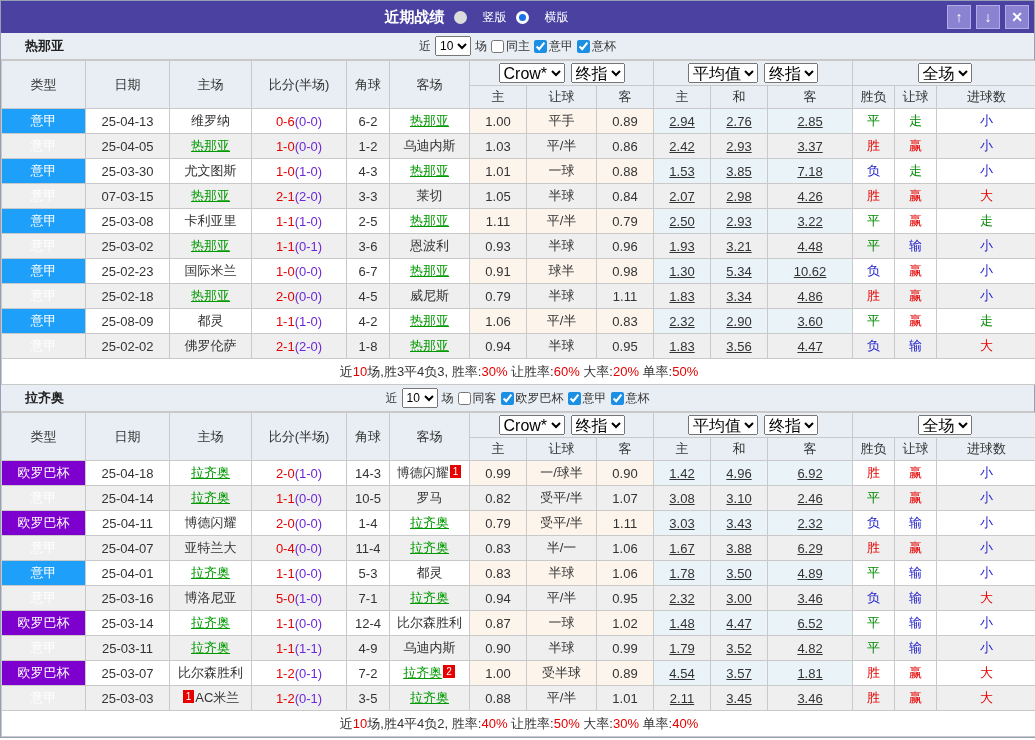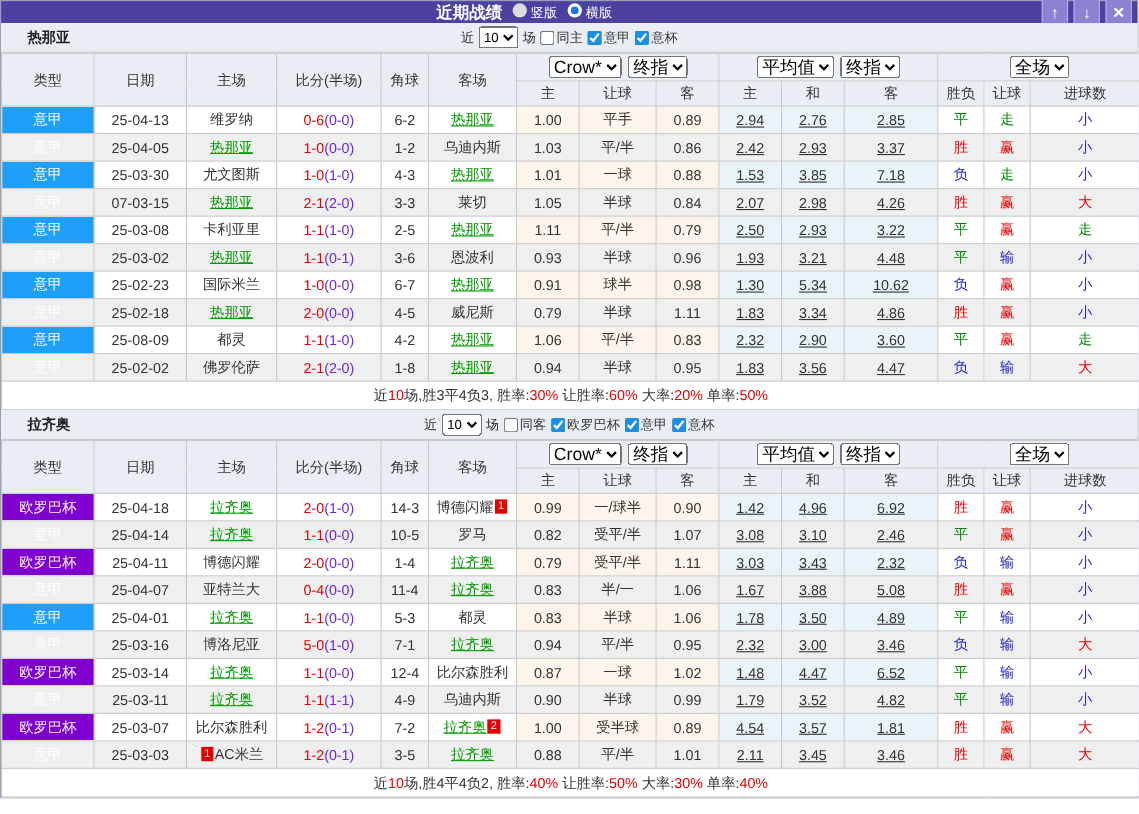--- a/index.html
+++ b/index.html
@@ -1,24 +1,24 @@
 <!DOCTYPE html>
 <html><head>
 <meta charset="utf-8">
 <style>
   * { box-sizing: border-box; }
   html,body { margin:0; padding:0; background:#fff; }
   body { width:1035px; font-family:"Liberation Sans", sans-serif; }
   .window { width:1035px; border:1px solid #96a0b4; }
 
   
-  .titlebar { height:20px; background:#4a41a1; display:flex; align-items:center; padding:0 5px; position:relative; }
+  .titlebar { height:32px; background:#4a41a1; display:flex; align-items:center; padding:0 5px; position:relative; }
   .titlebar-center { flex:1; display:flex; justify-content:center; align-items:center; gap:9px; }
   .tb-title { color:#fff; font-weight:bold; font-size:15px; }
-  .radio-wrap { display:inline-flex; align-items:flex-start; gap:4px; color:#fff; font-size:12px; cursor:pointer; }
+  .radio-wrap { display:inline-flex; align-items:center; gap:16px; color:#fff; font-size:12px; cursor:pointer; }
   .radio { width:13px; height:13px; border-radius:50%; background:#dcdcdc; display:inline-block; position:relative; }
   .radio.sel { background:#fff; }
   .radio.sel::after { content:""; position:absolute; inset:3px; border-radius:50%; background:#1a73e8; }
   .tb-btns { display:flex; gap:5px; }
   .tb-btn { width:24px; height:24px; background:#8c82d2; border:1px solid #b3abe8; color:#fff; font-size:14px; font-weight:bold; display:flex; align-items:center; justify-content:center; cursor:pointer; }
 
   
   .section-bar { height:27px; background:#e9eef4; border-bottom:1px solid #c9c9c9; display:flex; align-items:center; justify-content:center; position:relative; }
   .team-name { position:absolute; left:24px; font-size:13px; font-weight:bold; color:#222; }
   .filters { display:flex; align-items:center; gap:4px; font-size:12px; color:#333; }
@@ -459,21 +459,21 @@
     <td>25-04-07</td>
     <td><span>亚特兰大</span></td>
     <td><span class="score">0-4</span><span class="half">(0-0)</span></td>
     <td>11-4</td>
     <td><span class="team-link">拉齐奥</span></td>
     <td class="cream">0.83</td>
     <td class="cream">半/一</td>
     <td class="cream">1.06</td>
     <td class="paleblue">1.67</td>
     <td class="paleblue">3.88</td>
-    <td class="paleblue">5.08</td>
+    <td class="paleblue">6.29</td>
     <td class="c-r">胜</td>
     <td class="c-r">赢</td>
     <td class="c-b">小</td>
   </tr>
           <tr>
     <td class="comp-blue">意甲</td>
     <td>25-04-01</td>
     <td><span class="team-link">拉齐奥</span></td>
     <td><span class="score">1-1</span><span class="half">(0-0)</span></td>
     <td>5-3</td>

